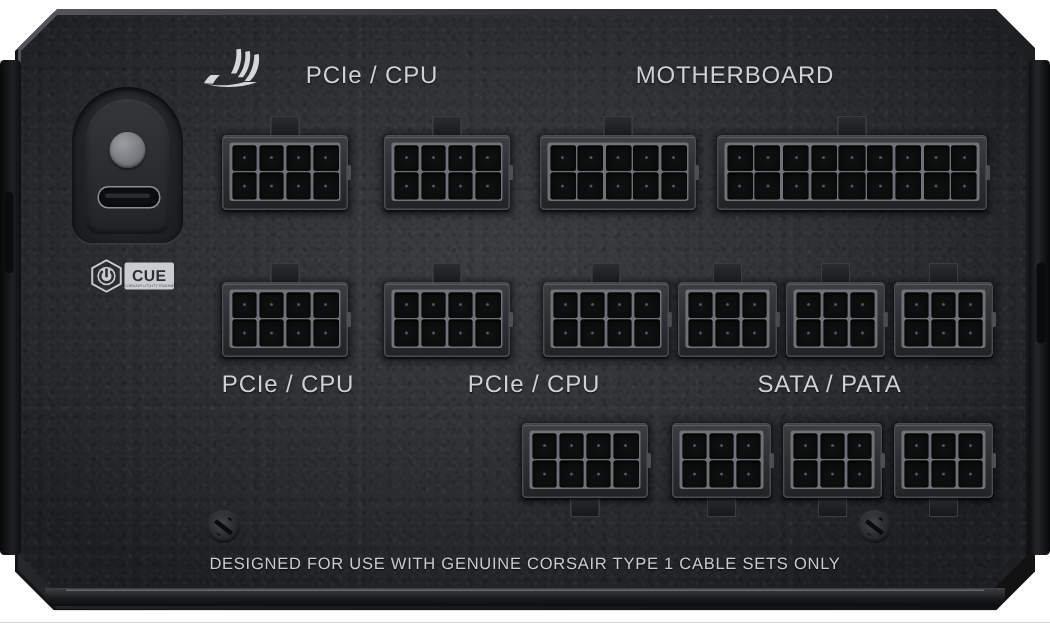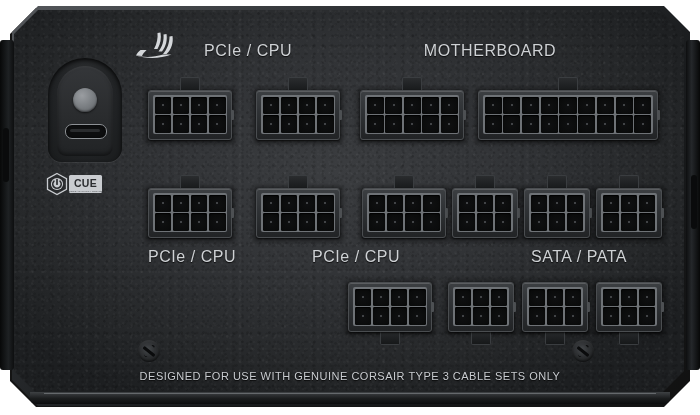--- a/index.html
+++ b/index.html
@@ -91,21 +91,21 @@
   }
   .usbc{
     position:absolute;left:65px;top:124px;width:40px;height:13px;border-radius:7px;
     background:#0d0e0f;
     border:1.6px solid #8d9195;
     box-shadow:inset 0 0 3px rgba(0,0,0,.9);
   }
   .usbc-tongue{position:absolute;left:70px;top:129px;width:30px;height:3px;border-radius:2px;background:#2a2c2e;}
 
   
-  .icue{position:absolute;left:44px;top:172px;width:60px;height:24px;text-decoration:underline;}
+  .icue{position:absolute;left:58px;top:172px;width:60px;height:24px;text-decoration:underline;}
 
   
   .screw{position:absolute;width:22px;height:22px;border-radius:50%;
     background:radial-gradient(circle at 40% 35%, #3a3c3f 0%, #2a2c2e 55%, #17191a 100%);
     box-shadow:inset 0 1px 2px rgba(255,255,255,.08), inset 0 -1px 3px rgba(0,0,0,.7);}
   .screw::before,.screw::after{content:"";position:absolute;background:#0a0b0c;border-radius:1px;}
   .screw::before{left:9.5px;top:4px;width:3px;height:14px;transform:rotate(38deg);}
   .screw::after{left:4px;top:9.5px;width:14px;height:3px;transform:rotate(38deg);}
   .screw-head{position:absolute;left:5px;top:5px;width:12px;height:12px;border-radius:50%;
     background:radial-gradient(circle at 40% 35%, #44474a, #222426);}
@@ -194,23 +194,23 @@
       <text x="41.5" y="15.2" text-anchor="middle" fill="#2b2d30" font-family="Liberation Sans, sans-serif" font-size="10.5" font-weight="bold" letter-spacing=".3">CUE</text>
       <text x="41.5" y="19.6" text-anchor="middle" fill="#4a4d50" font-family="Liberation Sans, sans-serif" font-size="2.4" letter-spacing=".15">CORSAIR UTILITY ENGINE</text>
     </svg>
   </div>
 
   <div class="lbl c" style="left:248px;top:42px;">PCIe / CPU</div>
   <div class="lbl c" style="left:490px;top:42px;">MOTHERBOARD</div>
 
   <div class="lbl c" style="left:192px;top:248px;">PCIe / CPU</div>
   <div class="lbl c" style="left:356px;top:248px;">PCIe / CPU</div>
-  <div class="lbl c" style="left:579px;top:248px;">SATA / PATA</div>
-
-  <div class="footer-lbl">DESIGNED FOR USE WITH GENUINE CORSAIR TYPE 3 CABLE SETS ONLY</div>
+  <div class="lbl c" style="left:553px;top:248px;">SATA / PATA</div>
+
+  <div class="footer-lbl">DESIGNED FOR USE WITH GENUINE CORSAIR TYPE 1 CABLE SETS ONLY</div>
 
   <div id="connector-layer">
       <div class="conn-shadow" style="left: 145px; top: 88px; width: 90px; height: 56px;"></div>
       <div class="conn tab-up" style="left: 148px; top: 90px; width: 84px; height: 50px;">
         <div class="tab"></div>
         <div class="shell">
           <div class="pins" style="grid-template-columns: repeat(4, 1fr); grid-template-rows: repeat(2, 1fr);">
             <div class="pin"></div>
             <div class="pin"></div>
             <div class="pin"></div>

